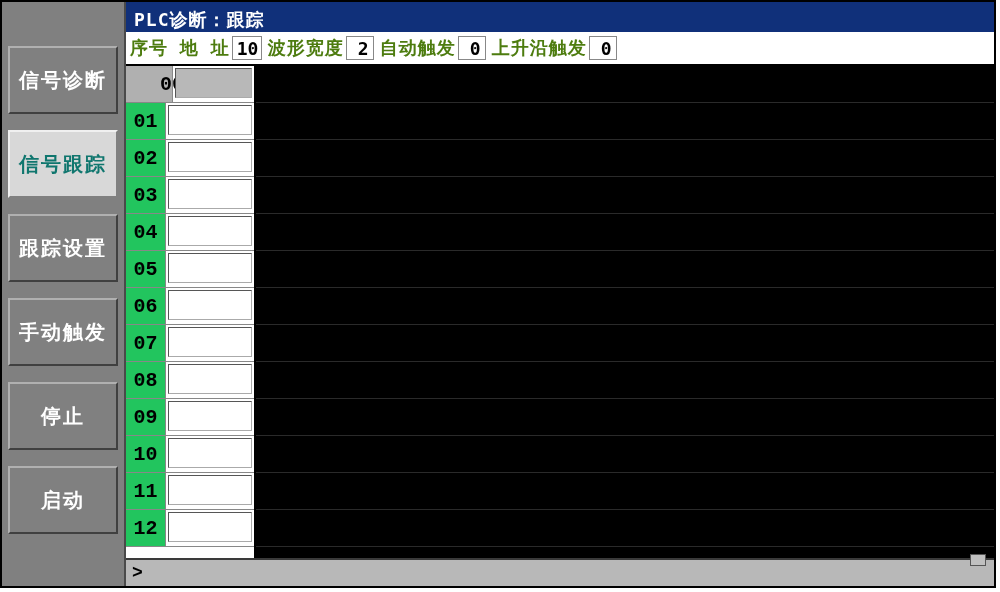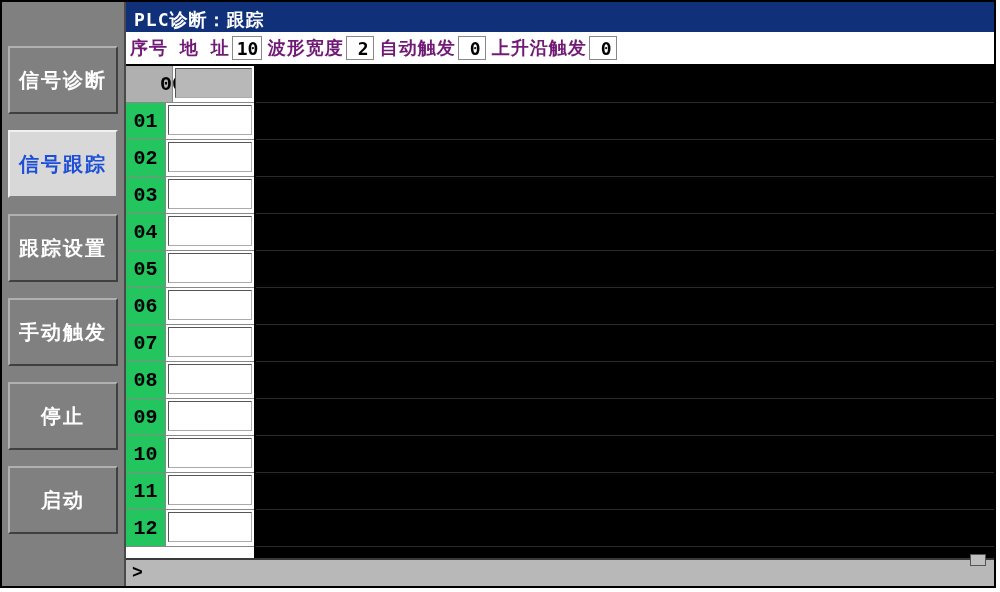--- a/index.html
+++ b/index.html
@@ -40,21 +40,21 @@
       font-weight: bold;
       border-top: 2px solid #b0b0b0;
       border-left: 2px solid #b0b0b0;
       border-right: 2px solid #404040;
       border-bottom: 2px solid #404040;
       cursor: pointer;
       letter-spacing: 2px;
     }
     .sidebar-btn.active {
       background: #d8d8d8;
-      color: #1d4ed8;
+      color: #0f766e;
       border-top: 2px solid #f0f0f0;
       border-left: 2px solid #f0f0f0;
       border-right: 2px solid #808080;
       border-bottom: 2px solid #808080;
     }
     .main {
       flex: 1;
       display: flex;
       flex-direction: column;
       background: #fff;
@@ -82,21 +82,21 @@
       color: #000;
       gap: 0;
       white-space: nowrap;
     }
     .param-group {
       display: flex;
       align-items: center;
       margin-right: 4px;
     }
     .param-label {
-      color: #701a75;
+      color: #4d7c0f;
       font-weight: bold;
       margin: 0 2px;
       letter-spacing: 1px;
     }
     .param-input {
       border: 1px solid #888;
       background: #fff;
       height: 24px;
       line-height: 24px;
       padding: 0 4px;

